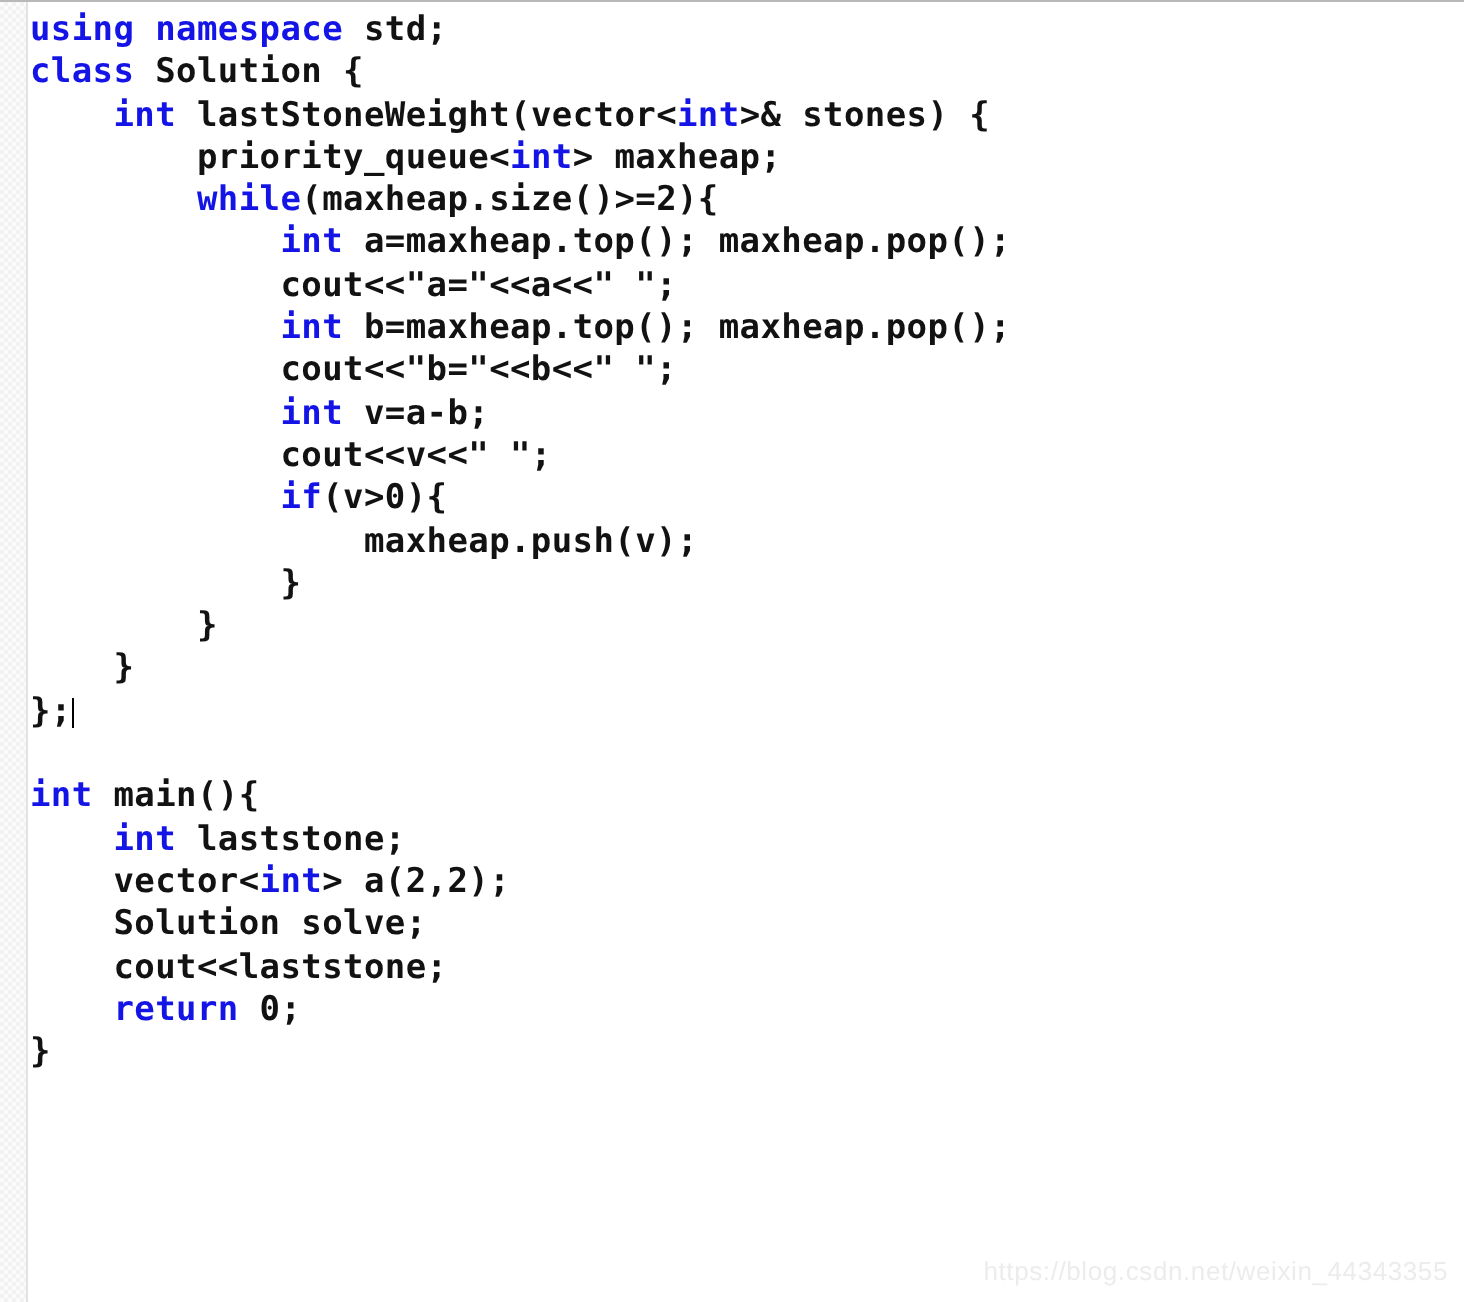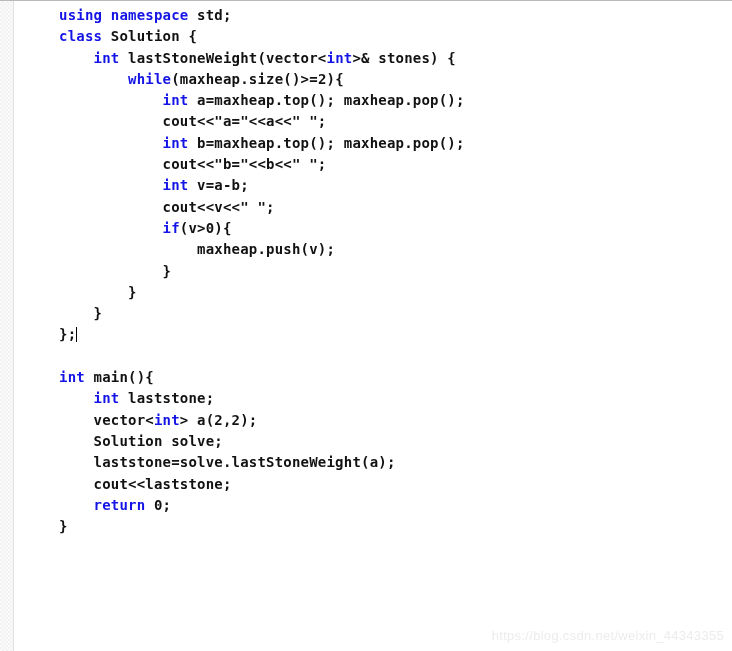--- a/index.html
+++ b/index.html
@@ -48,27 +48,26 @@
     top: 0;
     right: 0;
     bottom: 0;
     padding-top: 4px;
     box-sizing: border-box;
   }
 
   .code-line {
     height: 21.3px;
     line-height: 21.3px;
-    font-size: 14px;
+    font-size: 17px;
     letter-spacing: 0.2px;
     white-space: pre;
     color: #121212;
     font-family: "DejaVu Sans Mono", "Liberation Mono", monospace;
     font-weight: bold;
-    padding-left: 44px;
   }
 
   .tok-kw   { color: #1414e6; }
   .tok-plain{ color: #121212; }
 
   .caret {
     display: inline-block;
     width: 1px;
     height: 15px;
     background: #000000;
@@ -92,39 +91,39 @@
 <body>
 
 <div id="code-viewport">
 
   <div id="gutter"></div>
 
   <div id="code-area">
       <div class="code-line"><span class="tok-kw">using namespace </span><span class="tok-plain">std;</span></div>
       <div class="code-line"><span class="tok-kw">class </span><span class="tok-plain">Solution {</span></div>
       <div class="code-line"><span class="tok-plain">    </span><span class="tok-kw">int</span><span class="tok-plain"> lastStoneWeight(vector&lt;</span><span class="tok-kw">int</span><span class="tok-plain">&gt;&amp; stones) {</span></div>
+      <div class="code-line"><span class="tok-plain">        priority_queue&lt;</span><span class="tok-kw">int</span><span class="tok-plain">&gt; maxheap;</span></div>
       <div class="code-line"><span class="tok-plain">        </span><span class="tok-kw">while</span><span class="tok-plain">(maxheap.size()&gt;=2){</span></div>
       <div class="code-line"><span class="tok-plain">            </span><span class="tok-kw">int</span><span class="tok-plain"> a=maxheap.top(); maxheap.pop();</span></div>
       <div class="code-line"><span class="tok-plain">            cout&lt;&lt;"a="&lt;&lt;a&lt;&lt;" ";</span></div>
       <div class="code-line"><span class="tok-plain">            </span><span class="tok-kw">int</span><span class="tok-plain"> b=maxheap.top(); maxheap.pop();</span></div>
       <div class="code-line"><span class="tok-plain">            cout&lt;&lt;"b="&lt;&lt;b&lt;&lt;" ";</span></div>
       <div class="code-line"><span class="tok-plain">            </span><span class="tok-kw">int</span><span class="tok-plain"> v=a-b;</span></div>
       <div class="code-line"><span class="tok-plain">            cout&lt;&lt;v&lt;&lt;" ";</span></div>
       <div class="code-line"><span class="tok-plain">            </span><span class="tok-kw">if</span><span class="tok-plain">(v&gt;0){</span></div>
       <div class="code-line"><span class="tok-plain">                maxheap.push(v);</span></div>
       <div class="code-line"><span class="tok-plain">            }</span></div>
       <div class="code-line"><span class="tok-plain">        }</span></div>
       <div class="code-line"><span class="tok-plain">    }</span></div>
       <div class="code-line"><span class="tok-plain">};</span><span class="caret"></span></div>
       <div class="code-line"><span class="tok-plain"></span></div>
       <div class="code-line"><span class="tok-kw">int</span><span class="tok-plain"> main(){</span></div>
       <div class="code-line"><span class="tok-plain">    </span><span class="tok-kw">int</span><span class="tok-plain"> laststone;</span></div>
       <div class="code-line"><span class="tok-plain">    vector&lt;</span><span class="tok-kw">int</span><span class="tok-plain">&gt; a(2,2);</span></div>
       <div class="code-line"><span class="tok-plain">    Solution solve;</span></div>
-      <div class="code-line"><span class="tok-plain">    laststone=solve.lastStoneWeight(a);</span></div>
       <div class="code-line"><span class="tok-plain">    cout&lt;&lt;laststone;</span></div>
       <div class="code-line"><span class="tok-plain">    </span><span class="tok-kw">return</span><span class="tok-plain"> 0;</span></div>
       <div class="code-line"><span class="tok-plain">}</span></div>
     </div>
 
   <div id="watermark">https://blog.csdn.net/weixin_44343355</div>
 
 </div>
 
 </body></html>

